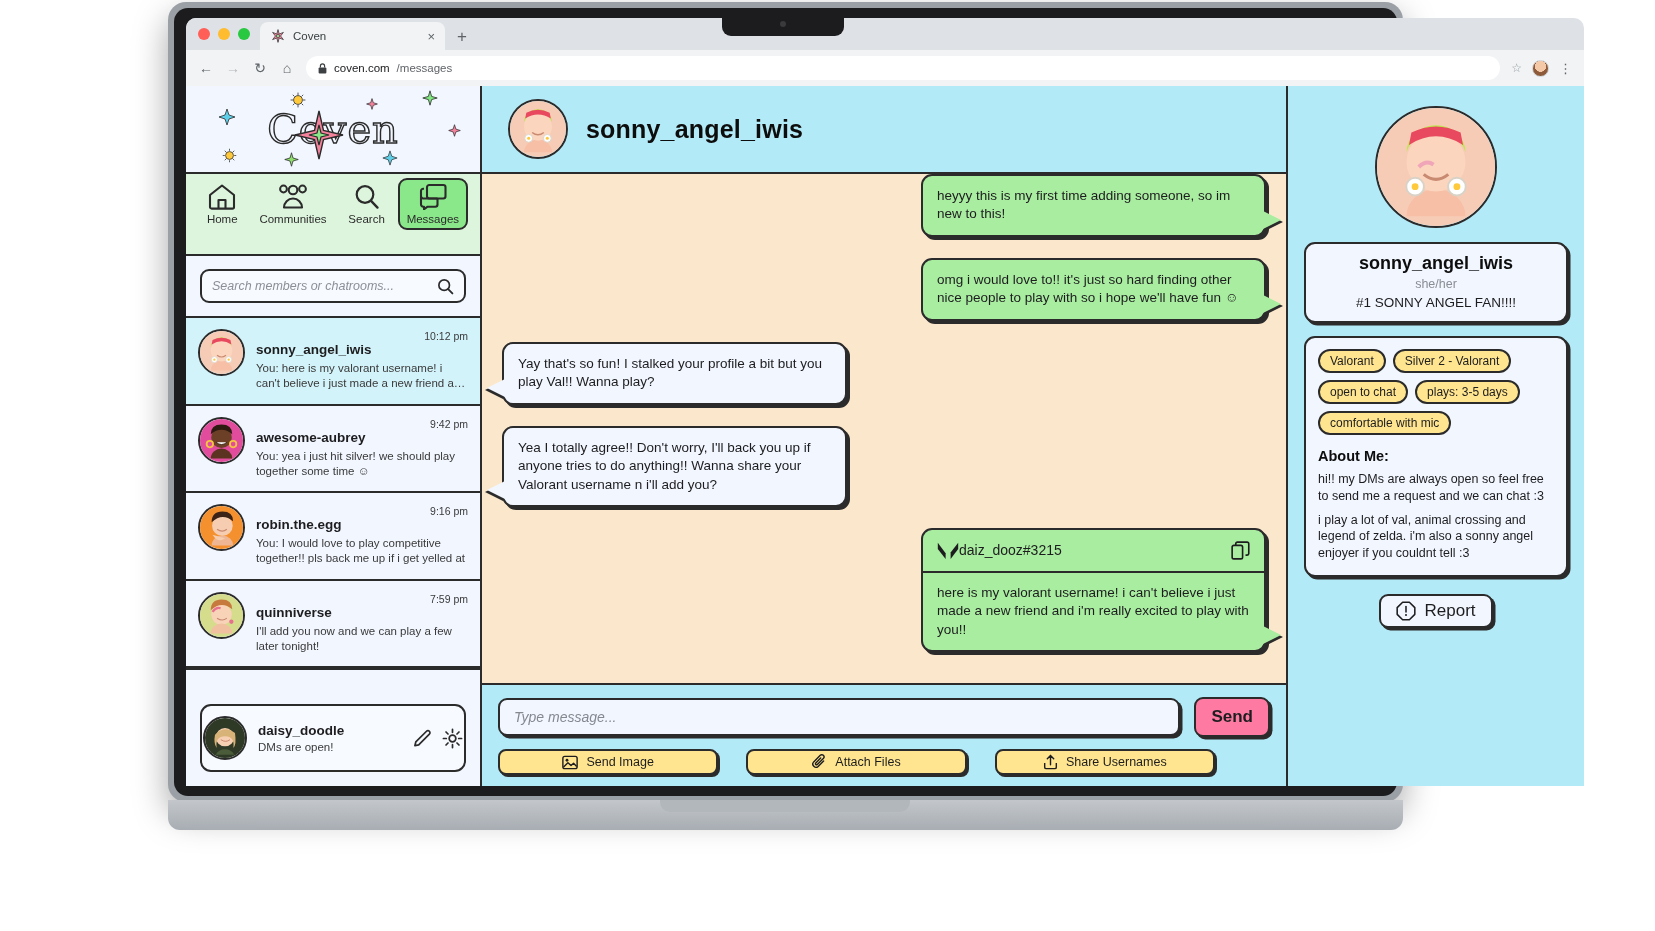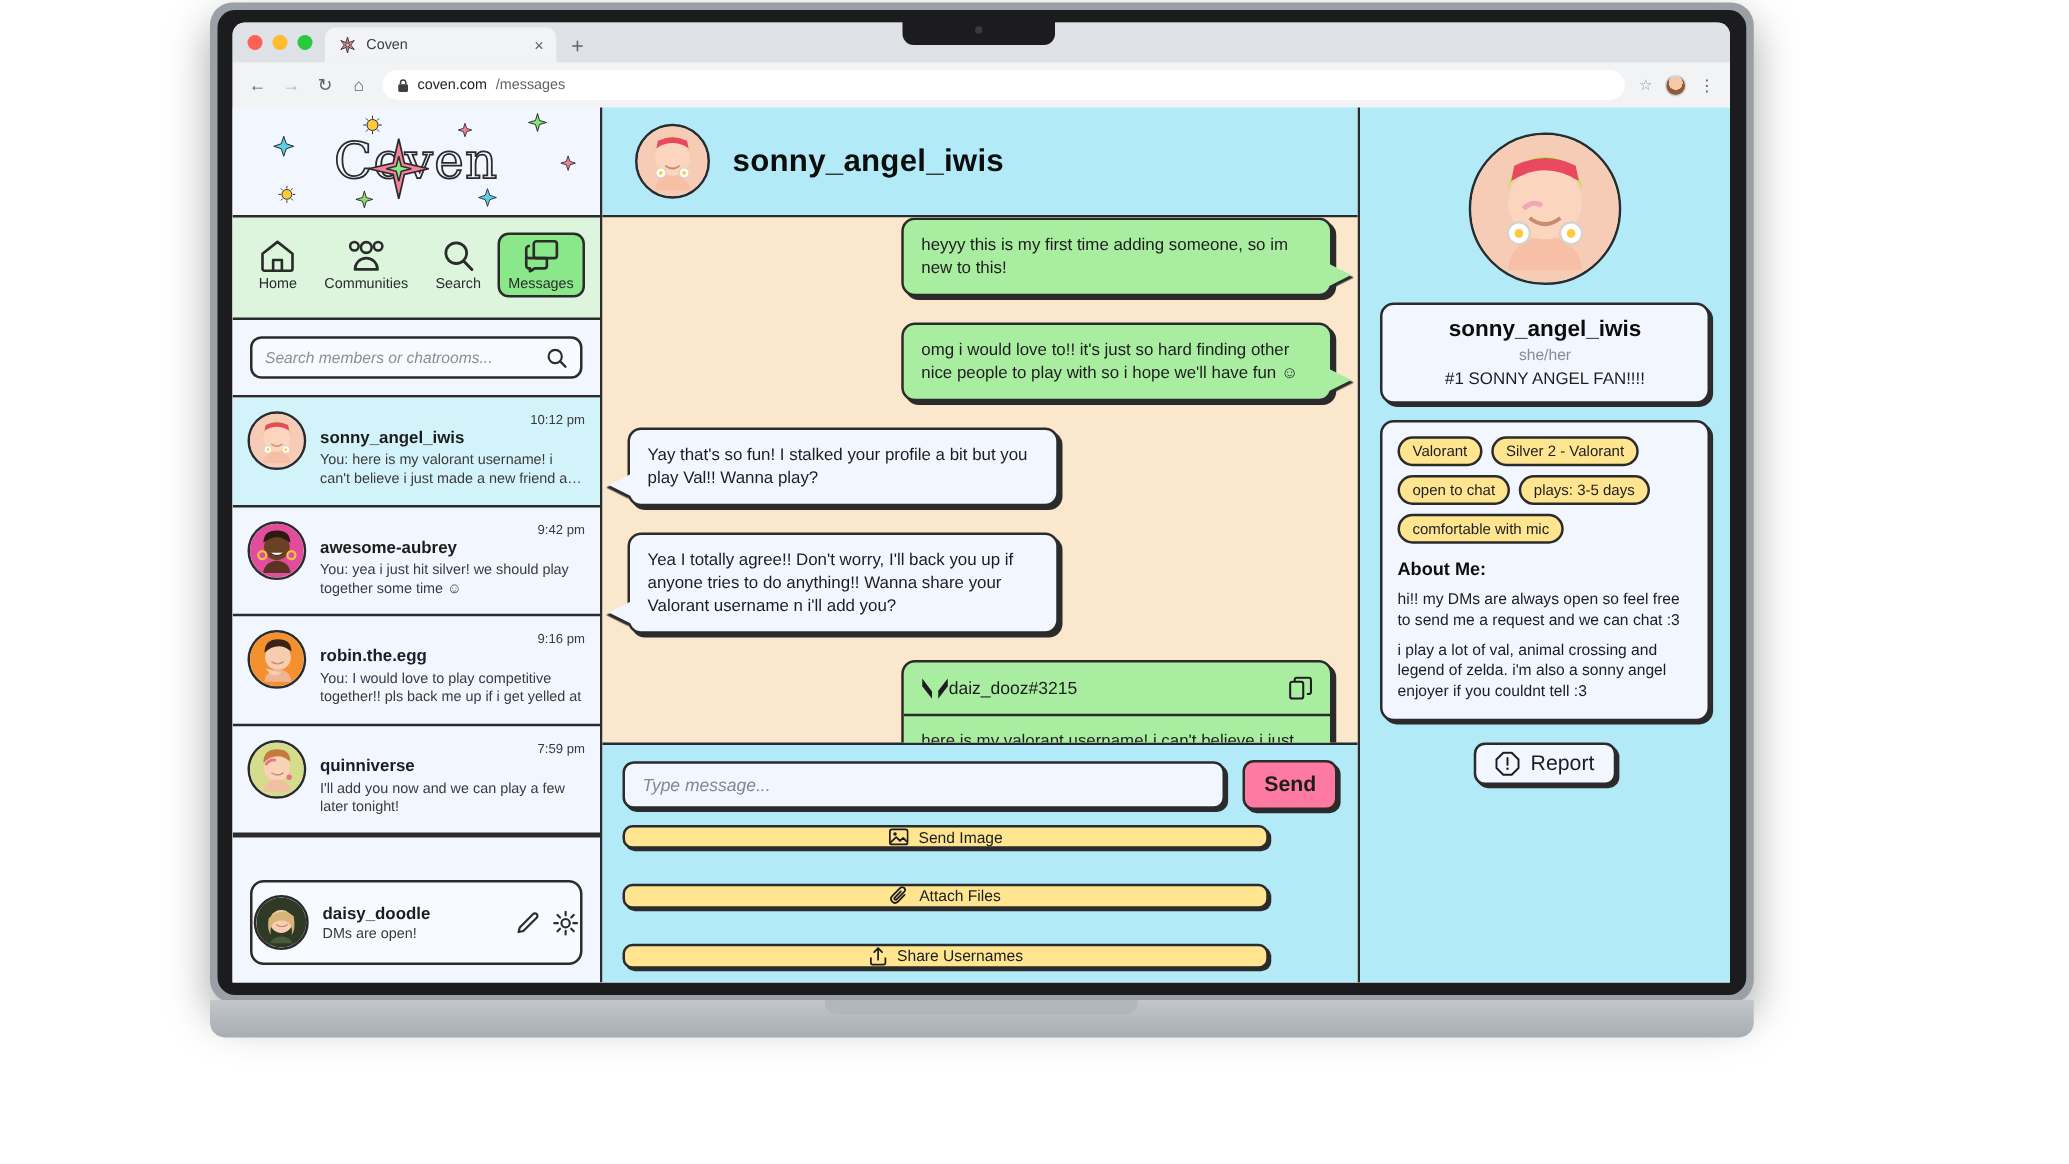--- a/index.html
+++ b/index.html
@@ -44,21 +44,21 @@
   }
   .laptop-foot {
     position: absolute; left: 660px; top: 800px;
     width: 250px; height: 12px;
     background: #b2b7bc; border-radius: 0 0 10px 10px;
   }
 
   
   #browser {
     position: absolute; left: 186px; top: 18px;
-    width: 1198px; height: 768px;
+    width: 1398px; height: 768px;
     background: #ffffff;
     border-radius: 10px 10px 0 0;
     overflow: hidden;
     z-index: 5;
   }
 
   .tabstrip {
     height: 32px; background: #dee1e6;
     display: flex; align-items: flex-end; padding-left: 10px; position: relative;
   }
@@ -114,21 +114,21 @@
   }
   .logo-text {
     font-family: "DejaVu Serif", serif; font-size: 40px;
     color: transparent; -webkit-text-stroke: 1.4px #2b2b2b;
     letter-spacing: 1px; position: relative; z-index: 2;
   }
   .spark { position: absolute; pointer-events: none; }
 
   .navbar {
     height: 82px; background: #ddf5dd; border-bottom: 2.5px solid #2b2b2b;
-    display: flex; align-items: flex-end; justify-content: space-around; padding: 16px 10px;
+    display: flex; align-items: flex-start; justify-content: space-around; padding: 4px 10px;
   }
   .nav-item {
     display: flex; flex-direction: column; align-items: center; gap: 3px;
     padding: 5px 9px; border-radius: 9px; cursor: pointer;
   }
   .nav-item.active { background: #8ae88a; border: 2.5px solid #2b2b2b; padding: 3px 7px; }
   .nav-label { font-size: 11.5px; color: #2b2b2b; }
 
   .searchwrap { padding: 13px 14px; border-bottom: 2.5px solid #2b2b2b; }
   .searchbox {
@@ -232,21 +232,21 @@
     flex: 1; border: none; outline: none; background: transparent;
     font-family: "Liberation Sans", sans-serif; font-size: 14px;
     font-style: italic; color: #2b2b2b;
   }
   .msg-input input::placeholder { color: #85888f; font-style: italic; }
   .send-btn {
     background: #ff7aa2; border: 2.5px solid #2b2b2b; border-radius: 9px;
     box-shadow: 2.5px 2.5px 0 #2b2b2b;
     padding: 8px 15px; font-size: 17px; font-weight: bold; color: #1d1d1f; cursor: pointer;
   }
-  .tools { display: flex; gap: 28px; margin-top: 12px; padding-right: 55px; flex-direction: column; }
+  .tools { display: flex; gap: 28px; margin-top: 12px; padding-right: 55px; }
   .tool {
     flex: 1; background: #ffe58f; border: 2.2px solid #2b2b2b; border-radius: 8px;
     box-shadow: 2px 2px 0 #2b2b2b;
     height: 26px; display: flex; align-items: center; justify-content: center; gap: 8px;
     font-size: 12.5px; color: #1d1d1f; cursor: pointer;
   }
 
   
   .profile {
     width: 296px; flex: 0 0 296px; background: #b3eaf7;

